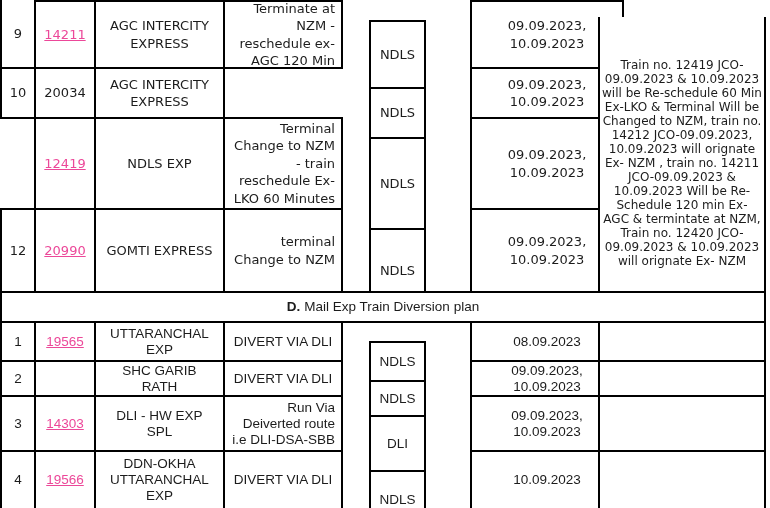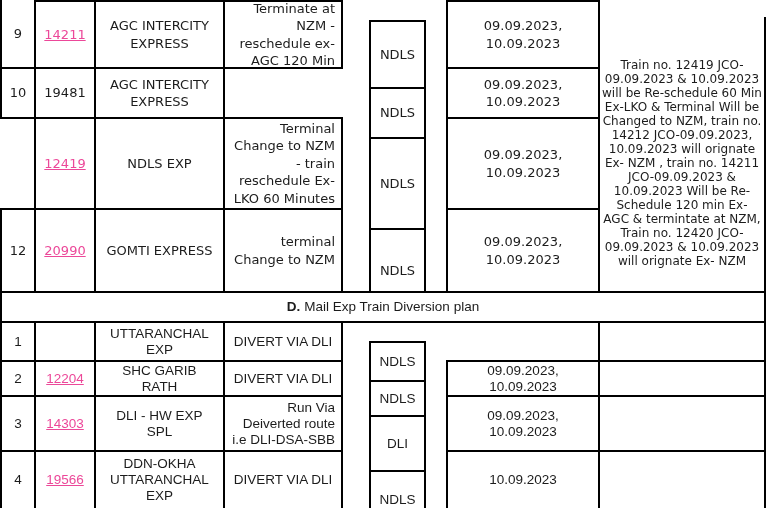--- a/index.html
+++ b/index.html
@@ -11,21 +11,21 @@
     position:absolute;box-sizing:border-box;border:2px solid #000000;background:#ffffff;
     display:flex;align-items:center;justify-content:center;text-align:center;
     padding:2px 6px;
   }
   
   .x0{left:0;width:36px;}
   .x1{left:34px;width:62px;}
   .x2{left:94px;width:131px;padding:2px 9px;}
   .x3{left:223px;width:120px;text-align:right;}
   .x4{left:369px;width:57px;margin-top:20px;}
-  .x5{left:446px;width:154px;}
+  .x5{left:470px;width:154px;}
   .x6{left:598px;width:168px;}
   
   .r9{top:0;height:69px;}
   .r10{top:67px;height:52px;}
   .r11{top:117px;height:93px;}
   .r12{top:208px;height:85px;}
   
   .rd{top:291px;height:32px;}
   .d1{top:321px;height:41px;}
   .d2{top:360px;height:37px;}
@@ -53,21 +53,21 @@
   <div class="cell fc x1 r9">
       <a class="tlink">14211</a>
     </div>
   <div class="cell fc x2 r9">AGC INTERCITY EXPRESS</div>
   <div class="cell fc x3 r9">Terminate at NZM - reschedule ex- AGC 120 Min</div>
   <div class="cell fc x4 r9">NDLS</div>
   <div class="cell fc x5 r9">09.09.2023, 10.09.2023</div>
 
   <div class="cell fc x0 r10">10</div>
   <div class="cell fc x1 r10">
-      <span>19481</span>
+      <span>20034</span>
     </div>
   <div class="cell fc x2 r10">AGC INTERCITY EXPRESS</div>
   <div class="cell fc x4 r10">NDLS</div>
   <div class="cell fc x5 r10">09.09.2023, 10.09.2023</div>
 
   <div class="cell fc x1 r11">
       <a class="tlink">12419</a>
     </div>
   <div class="cell fc x2 r11">NDLS EXP</div>
   <div class="cell fc x3 r11">Terminal Change to NZM - train reschedule Ex-LKO 60 Minutes</div>
@@ -84,29 +84,30 @@
   <div class="cell fc x5 r12">09.09.2023, 10.09.2023</div>
 
   <div class="cell fc x6 note">Train no. 12419 JCO-09.09.2023 &amp; 10.09.2023 will be Re-schedule 60 Min Ex-LKO &amp; Terminal Will be Changed to NZM, train no. 14212 JCO-09.09.2023, 10.09.2023 will orignate Ex- NZM , train no. 14211 JCO-09.09.2023 &amp; 10.09.2023 Will be Re-Schedule 120 min Ex- AGC &amp; termintate at NZM, Train no. 12420 JCO-09.09.2023 &amp; 10.09.2023 will orignate Ex- NZM</div>
 
   <div class="cell fd rd divider">
     <b class="dp">D.</b>
     <span>Mail Exp Train Diversion plan</span>
   </div>
 
   <div class="cell fd x0 d1">1</div>
+  <div class="cell fd x1 d1">
+      <a class="tlink">19565</a>
+    </div>
   <div class="cell fd x2 d1">UTTARANCHAL EXP</div>
   <div class="cell fd x3 d1">DIVERT VIA DLI</div>
   <div class="cell fd x4 d1">NDLS</div>
+  <div class="cell fd x5 d1">08.09.2023</div>
   <div class="cell fd x6 d1 empty"></div>
 
   <div class="cell fd x0 d2">2</div>
-  <div class="cell fd x1 d2">
-      <a class="tlink">12204</a>
-    </div>
   <div class="cell fd x2 d2">SHC GARIB RATH</div>
   <div class="cell fd x3 d2">DIVERT VIA DLI</div>
   <div class="cell fd x4 d2">NDLS</div>
   <div class="cell fd x5 d2">09.09.2023, 10.09.2023</div>
   <div class="cell fd x6 d2 empty"></div>
 
   <div class="cell fd x0 d3">3</div>
   <div class="cell fd x1 d3">
       <a class="tlink">14303</a>
     </div>

